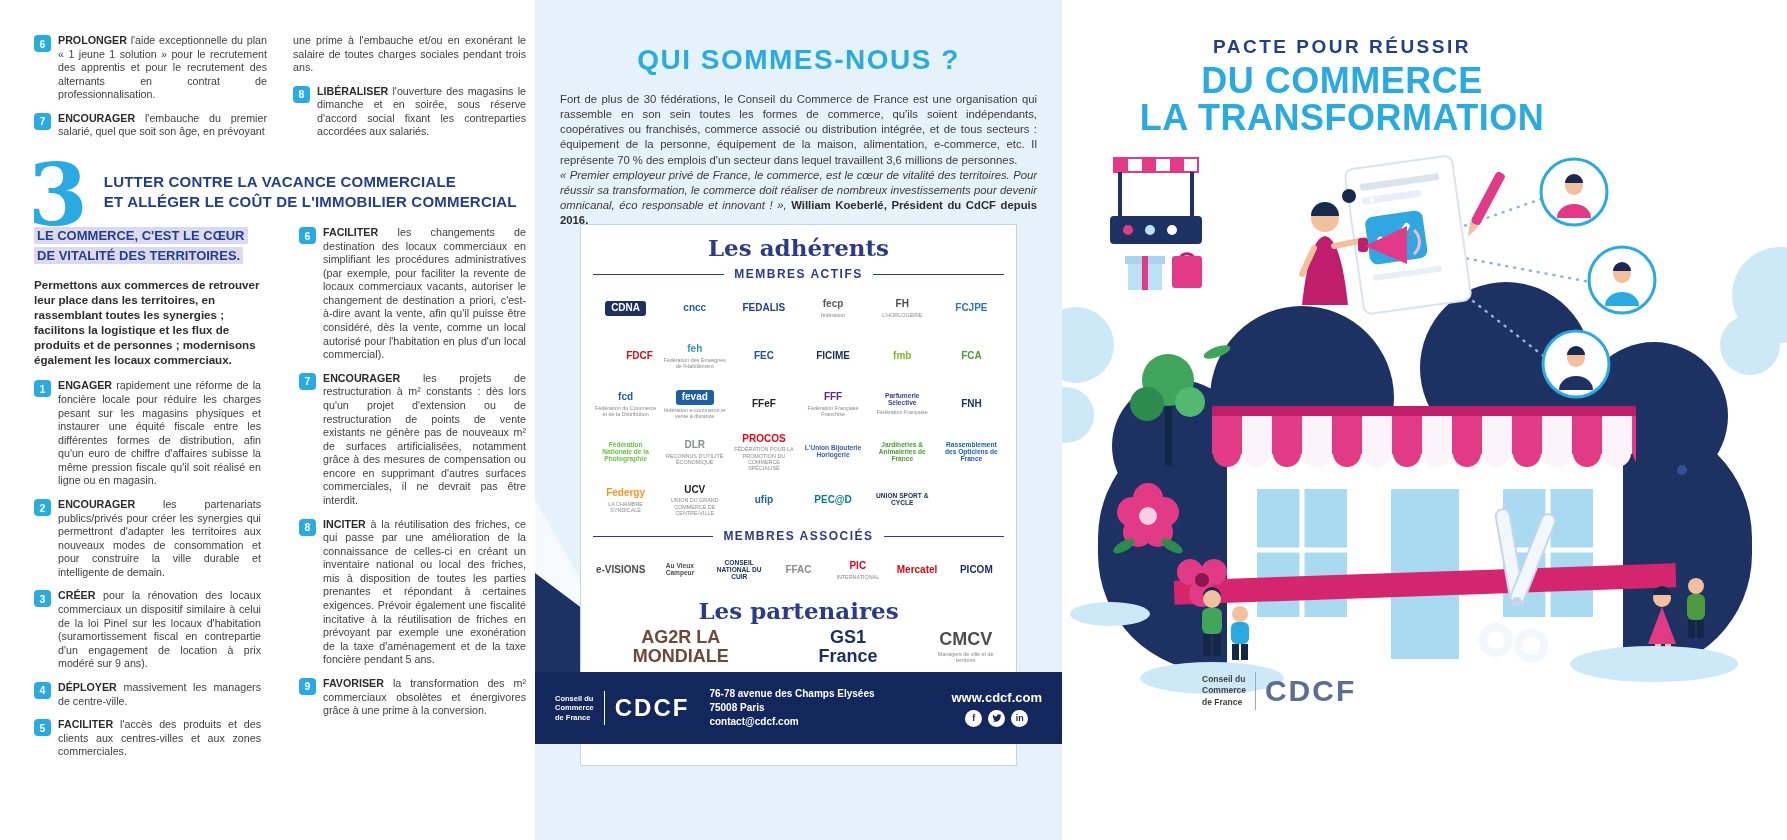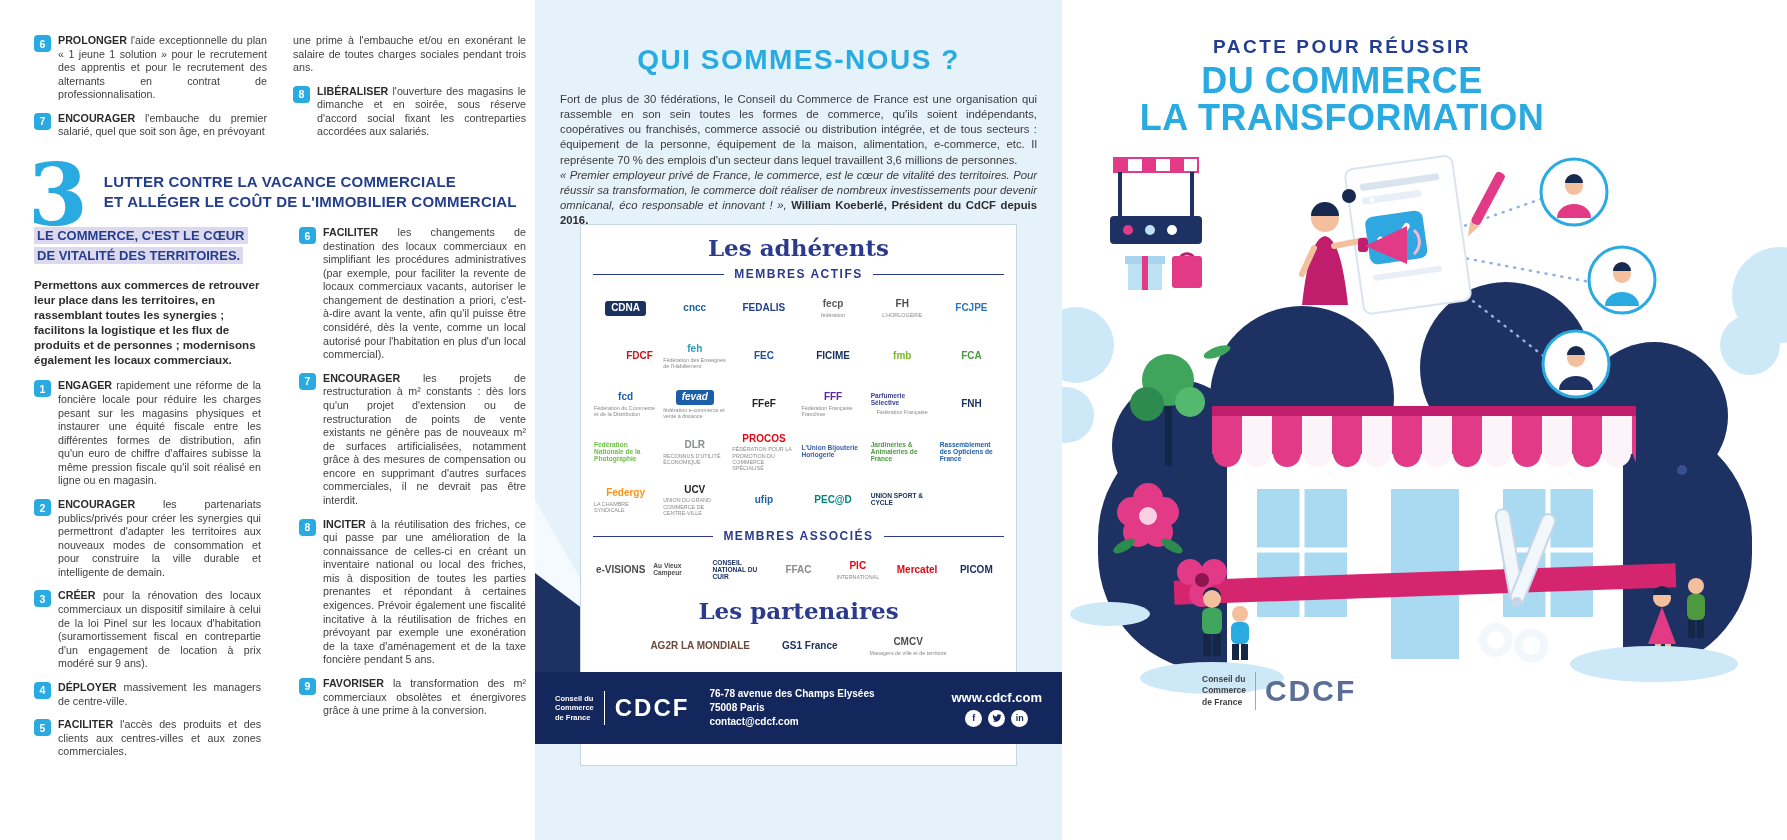--- a/index.html
+++ b/index.html
@@ -34,29 +34,29 @@
   .p2 b{font-style:normal;color:#2D2D2F}
   .wedge-light{position:absolute;left:0;top:500px;width:100px;height:172px;background:#F4FAFD;clip-path:polygon(0 0,100% 100%,0 100%);z-index:1}
   .wedge-navy{position:absolute;left:0;top:545px;width:132px;height:127px;background:#1E3163;clip-path:polygon(0 22%,100% 100%,0 100%);z-index:1}
   .adh-box{position:absolute;left:45px;top:224px;width:437px;height:542px;background:#fff;border:1px solid #C8D5E3;padding:10px 12px;z-index:2}
   .serif-title{font-family:"DejaVu Serif",serif;font-weight:700;text-align:center;color:#2B3A8C;font-size:23px;line-height:1.1}
   .divider{display:flex;align-items:center;gap:10px;margin:7px 0 5px}
   .divider .ln{flex:1;height:1px;background:#2B3A8C}
   .divider .lbl{color:#2B3A8C;font-size:12px;font-weight:700;letter-spacing:1.5px}
   .logo-grid{display:grid;grid-template-columns:repeat(6,1fr);gap:4px;margin:2px 0}
   .logo-grid.assoc{grid-template-columns:repeat(7,1fr)}
-  .logo{height:44px;display:flex;flex-direction:column;align-items:center;justify-content:center;text-align:left;overflow:hidden;padding:1px}
+  .logo{height:44px;display:flex;flex-direction:column;align-items:center;justify-content:center;text-align:center;overflow:hidden;padding:1px}
   .logo-label{font-weight:700;font-size:10px;line-height:1.05}
   .logo-label.sm{font-size:6.6px}
   .logo-label.boxed{padding:2px 6px;border-radius:3px}
   .logo-sub{font-size:5.4px;color:#8A8A8C;line-height:1.12;margin-top:2px}
   .logo-sub:empty{display:none}
   .partners-row{display:flex;justify-content:center;align-items:center;gap:30px;margin-top:3px}
   .partners-row .logo{height:40px}
-  .partners-row .logo-label{font-size:10px}
+  .partners-row .logo-label{font-size:18px}
   .mid-footer{position:absolute;left:0;top:672px;width:527px;height:72px;background:#13275C;display:flex;align-items:center;padding:0 20px;gap:14px;z-index:3;color:#fff}
   .fb-lines{font-size:7.5px;line-height:1.25;font-weight:700}
   .fb-bar{width:1px;height:34px;background:#fff;margin:0 4px}
   .fb-acr{font-size:24px;font-weight:700;letter-spacing:2px}
   .f-addr{font-size:10px;font-weight:700;line-height:1.4;flex:1;padding-left:6px}
   .f-right{text-align:left}
   .f-site{font-size:13px;font-weight:700;margin-bottom:5px}
   .socials{display:flex;gap:6px;justify-content:center}
   .soc{width:17px;height:17px;border-radius:50%;background:#fff;color:#13275C;display:flex;align-items:center;justify-content:center;font-size:9px;font-weight:700}
 
@@ -251,21 +251,21 @@
             <span class="logo-label" style="color: rgb(76, 154, 61);">FCA</span>
 
           </div>
 
           <div class="logo">
             <span class="logo-label" style="color: rgb(28, 95, 168);">fcd</span>
             <span class="logo-sub">Fédération du Commerce et de la Distribution</span>
           </div>
 
           <div class="logo">
-            <span class="logo-label boxed" style="color: rgb(255, 255, 255); background: rgb(28, 95, 168); font-style: italic;">fevad</span>
+            <span class="logo-label boxed" style="color: rgb(255, 255, 255); background: rgb(28, 95, 168);">fevad</span>
             <span class="logo-sub">fédération e-commerce et vente à distance</span>
           </div>
 
           <div class="logo">
             <span class="logo-label" style="color: rgb(35, 31, 32);">FFeF</span>
 
           </div>
 
           <div class="logo">
             <span class="logo-label" style="color: rgb(91, 45, 142);">FFF</span>

